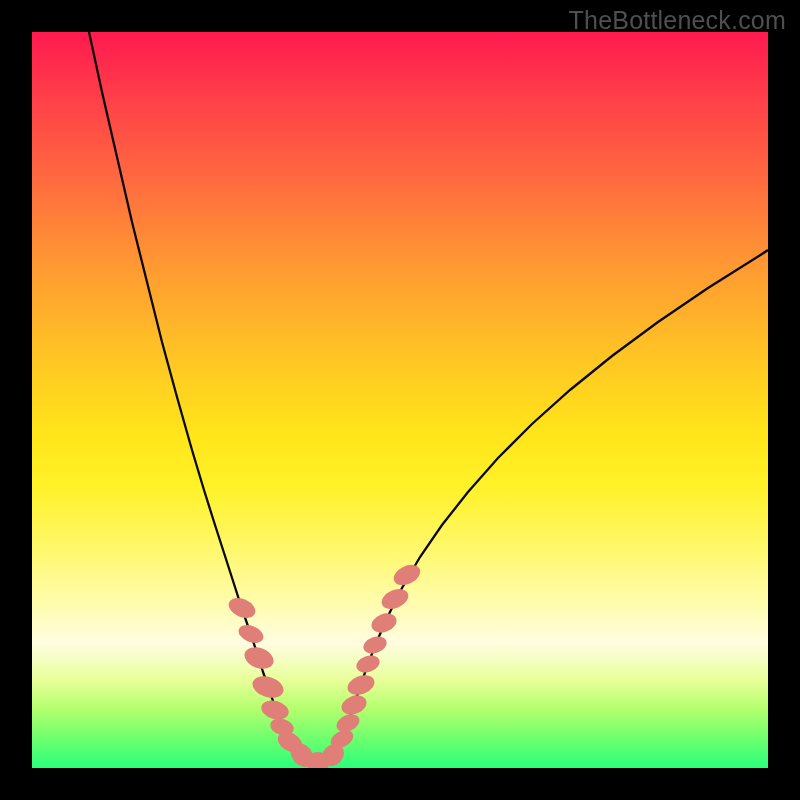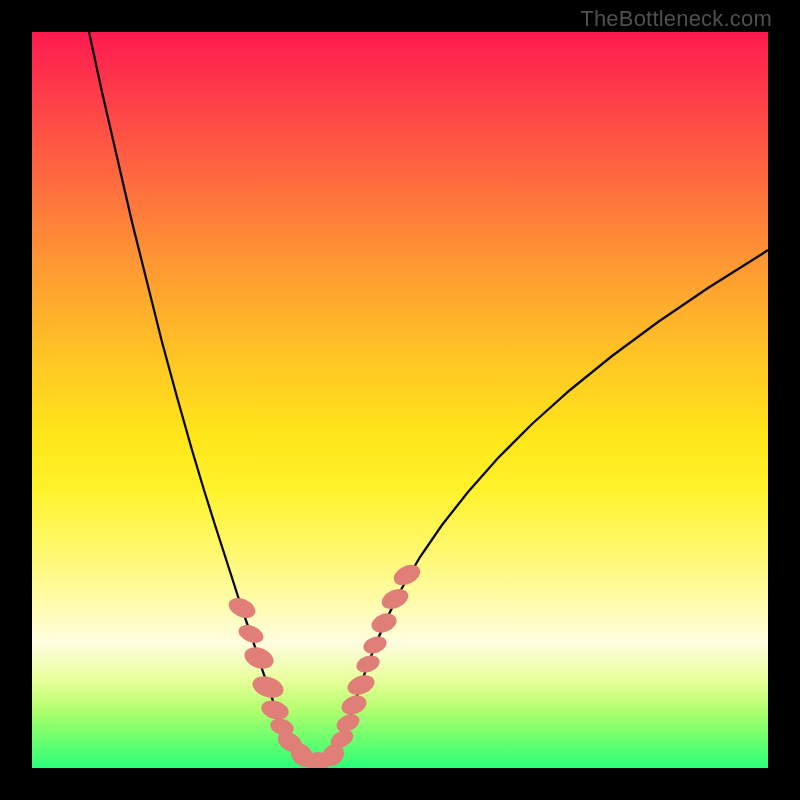--- a/index.html
+++ b/index.html
@@ -44,23 +44,23 @@
       #fffde0 83%,
       #e8ff9a 88%,
       #b4ff6e 92%,
       #6eff6e 96%,
       #2aff7a 100%
     );
   }
   .watermark {
     position: absolute;
     top: 6px;
-    right: 28px;
+    right: 14px;
     color: #4f4f4f;
-    font-size: 22px;
+    font-size: 25px;
     font-weight: 500;
     letter-spacing: 0.2px;
     user-select: none;
   }
   svg.curves {
     position: absolute;
     left: 0; top: 0;
     width: 100%;
     height: 100%;
   }

